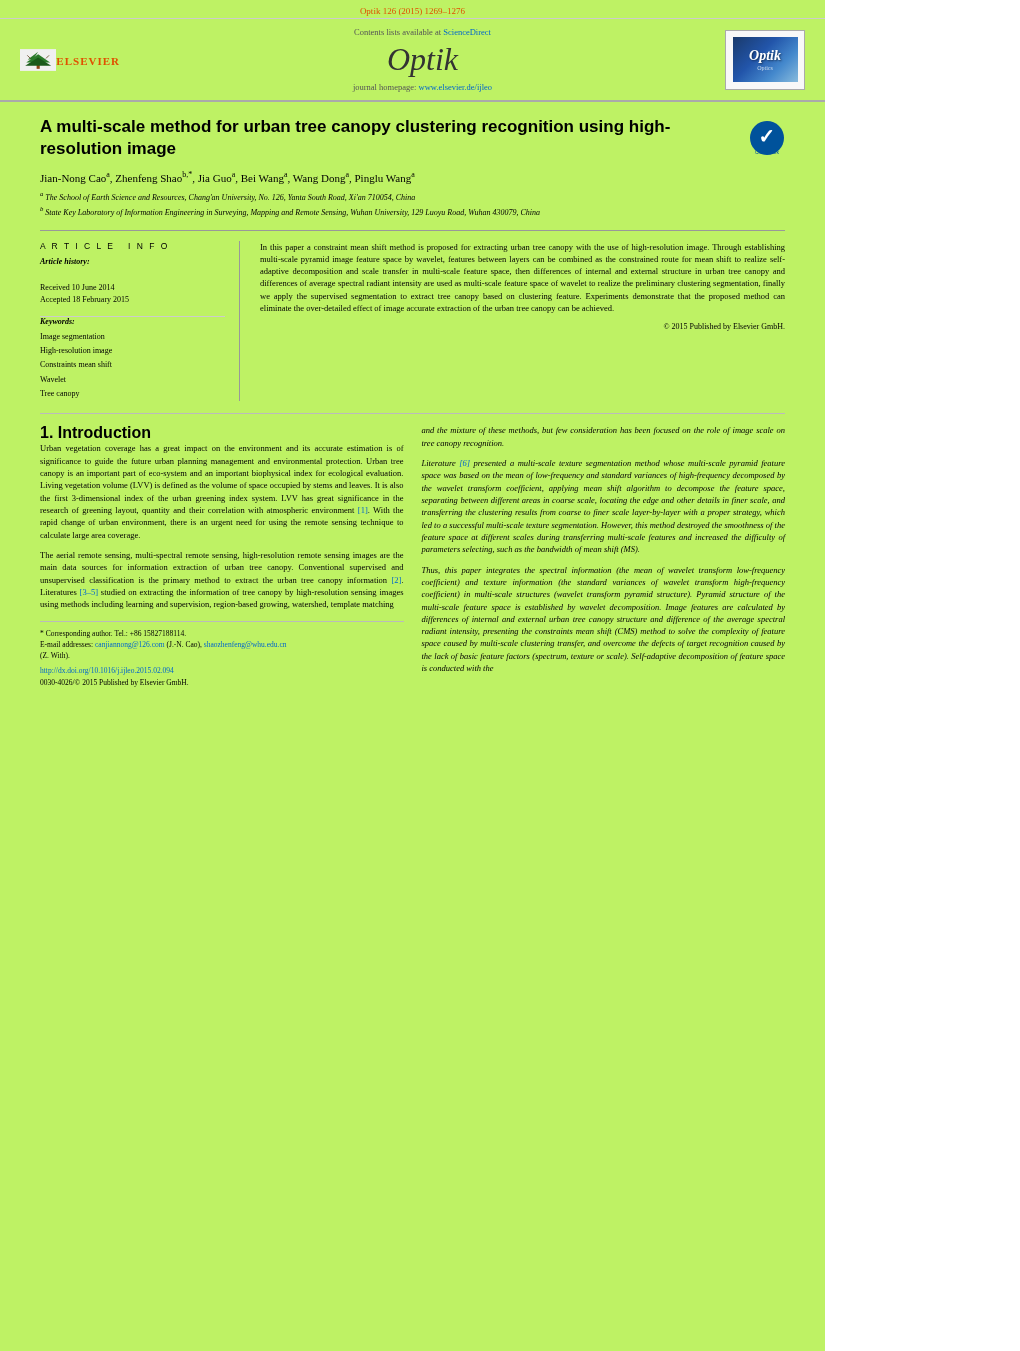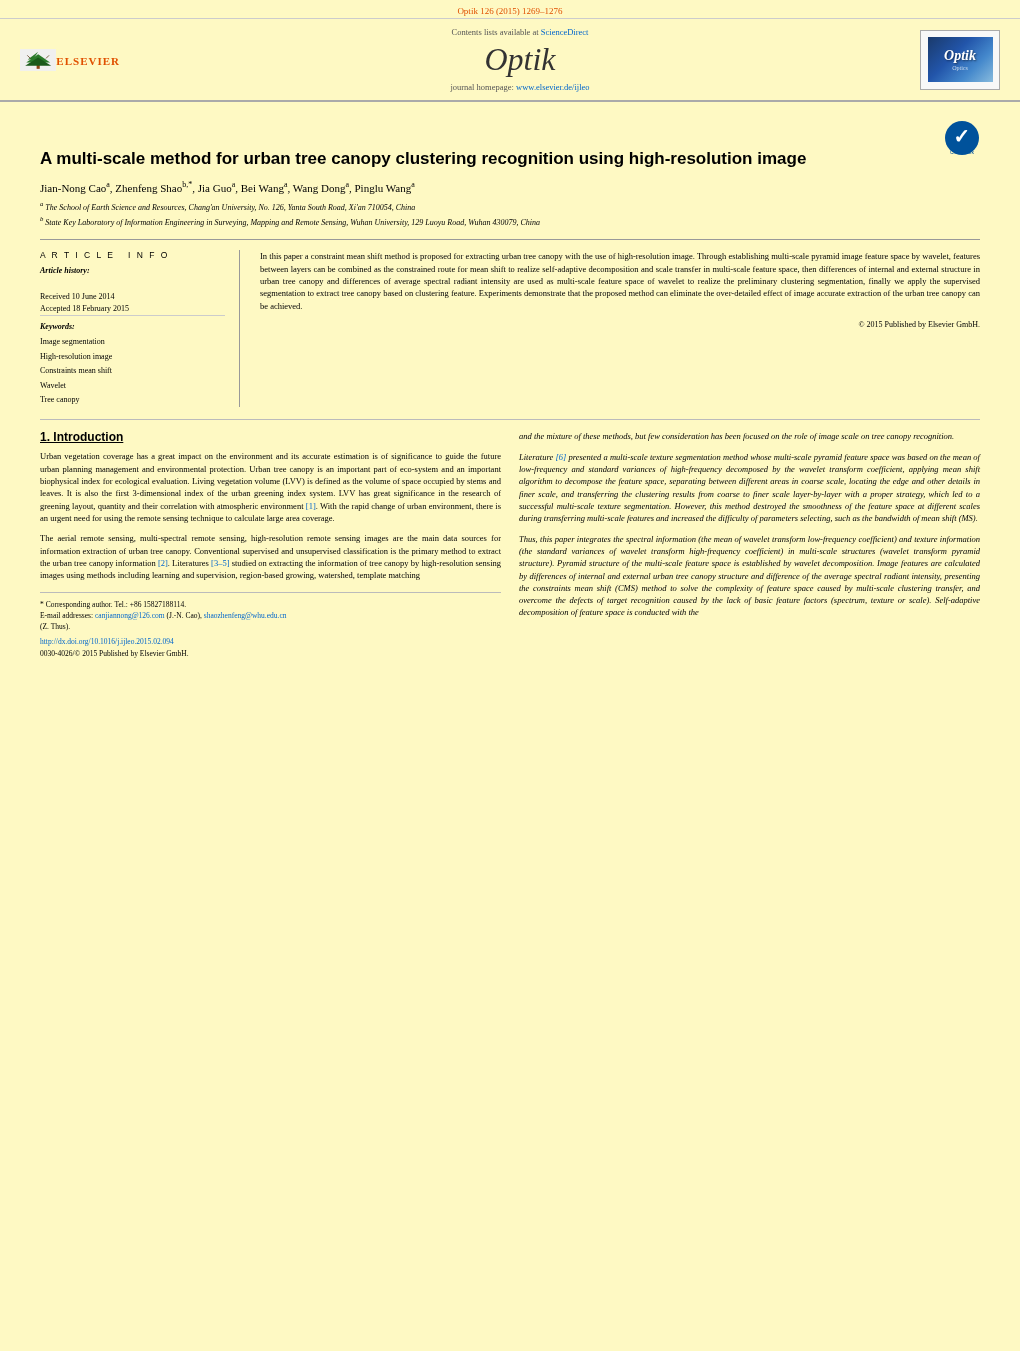--- a/index.html
+++ b/index.html
@@ -5,23 +5,23 @@
     * { margin: 0; padding: 0; box-sizing: border-box; }
     body {
       background: #fff;
       font-family: 'Times New Roman', Times, serif;
       font-size: 9.5px;
       color: #000;
       width: 1020px;
       min-height: 1351px;
     }
     .page {
-      width: 1020px;
+      width: 825px;
       min-height: 1351px;
-      background: #fef9c3;
+      background: #bef264;
       padding: 0;
     }
     
     .top-bar {
       text-align: center;
       padding: 6px 0 2px 0;
       font-size: 9px;
       color: #e05000;
       border-bottom: 1px solid #ccc;
     }
@@ -100,21 +100,20 @@
       align-items: flex-start;
       margin-bottom: 10px;
     }
     .article-title {
       flex: 1;
       font-size: 17px;
       font-weight: bold;
       color: #000;
       line-height: 1.3;
       font-family: Arial, sans-serif;
-      margin-top: 32px;
     }
     .crossmark-icon {
       width: 36px;
       height: 36px;
       margin-left: 10px;
       margin-top: 4px;
       flex-shrink: 0;
     }
     .authors {
       font-size: 11px;
@@ -166,22 +165,23 @@
       font-weight: bold;
       color: #000;
       margin-bottom: 16px;
     }
     .article-info-text {
       font-size: 8px;
       color: #000;
       line-height: 1.5;
     }
     .keywords-section {
+      margin-top: 10px;
       border-top: 1px solid #ccc;
-      padding-top: 6px;
+      padding-top: 0;
     }
     .keywords-label {
       font-size: 8px;
       font-style: italic;
       font-weight: bold;
       color: #000;
       margin-bottom: 4px;
     }
     .keywords-list {
       font-size: 8px;
@@ -212,26 +212,24 @@
       gap: 18px;
     }
     .main-left {
       flex: 1;
     }
     .main-right {
       flex: 1;
       font-style: italic;
     }
     .section-heading {
-      font-size: 12px;
-      font-weight: bold;
-      color: #000;
-      margin-bottom: 6px;
+      font-size: 16px;
+      font-weight: bold;
+      color: #000;
       font-family: Arial, sans-serif;
-      text-decoration: underline;
     }
     .body-text {
       font-size: 8.5px;
       line-height: 1.45;
       color: #000;
       text-align: justify;
       margin-bottom: 8px;
     }
     .body-text .ref-link {
       color: #0066cc;
@@ -404,21 +402,21 @@
         <div class="footer-notes">
           <div>
             * Corresponding author. Tel.: +86 15827188114.
           </div>
           <div>
             <span>E-mail addresses: </span>
             <a class="footer-link" href="#">canjiannong@126.com</a>
             <span> (J.-N. Cao), </span>
             <a class="footer-link" href="#">shaozhenfeng@whu.edu.cn</a>
           </div>
-          <div>(Z. Thus).</div>
+          <div>(Z. With).</div>
           <div style="margin-top:4px;">
             <a class="footer-link" href="#">
               <span>http://dx.doi.org/10.1016/j.ijleo.2015.02.094</span>
             </a>
           </div>
           <div>0030-4026/© 2015 Published by Elsevier GmbH.</div>
         </div>
       </div>
 
       <div class="main-right">

